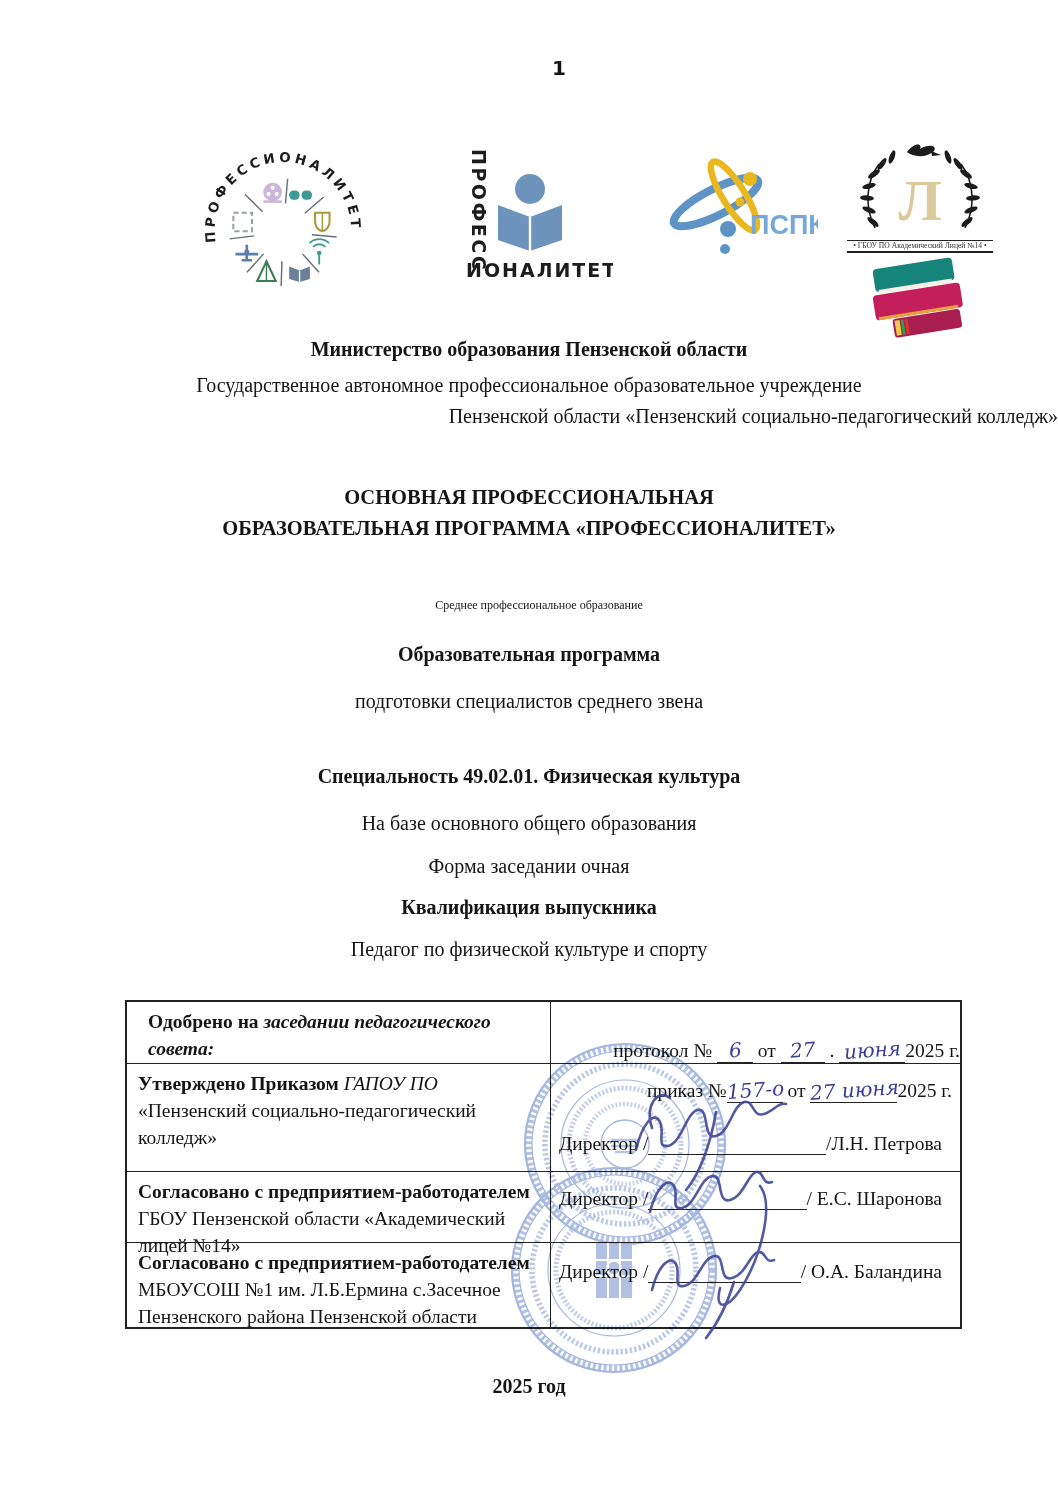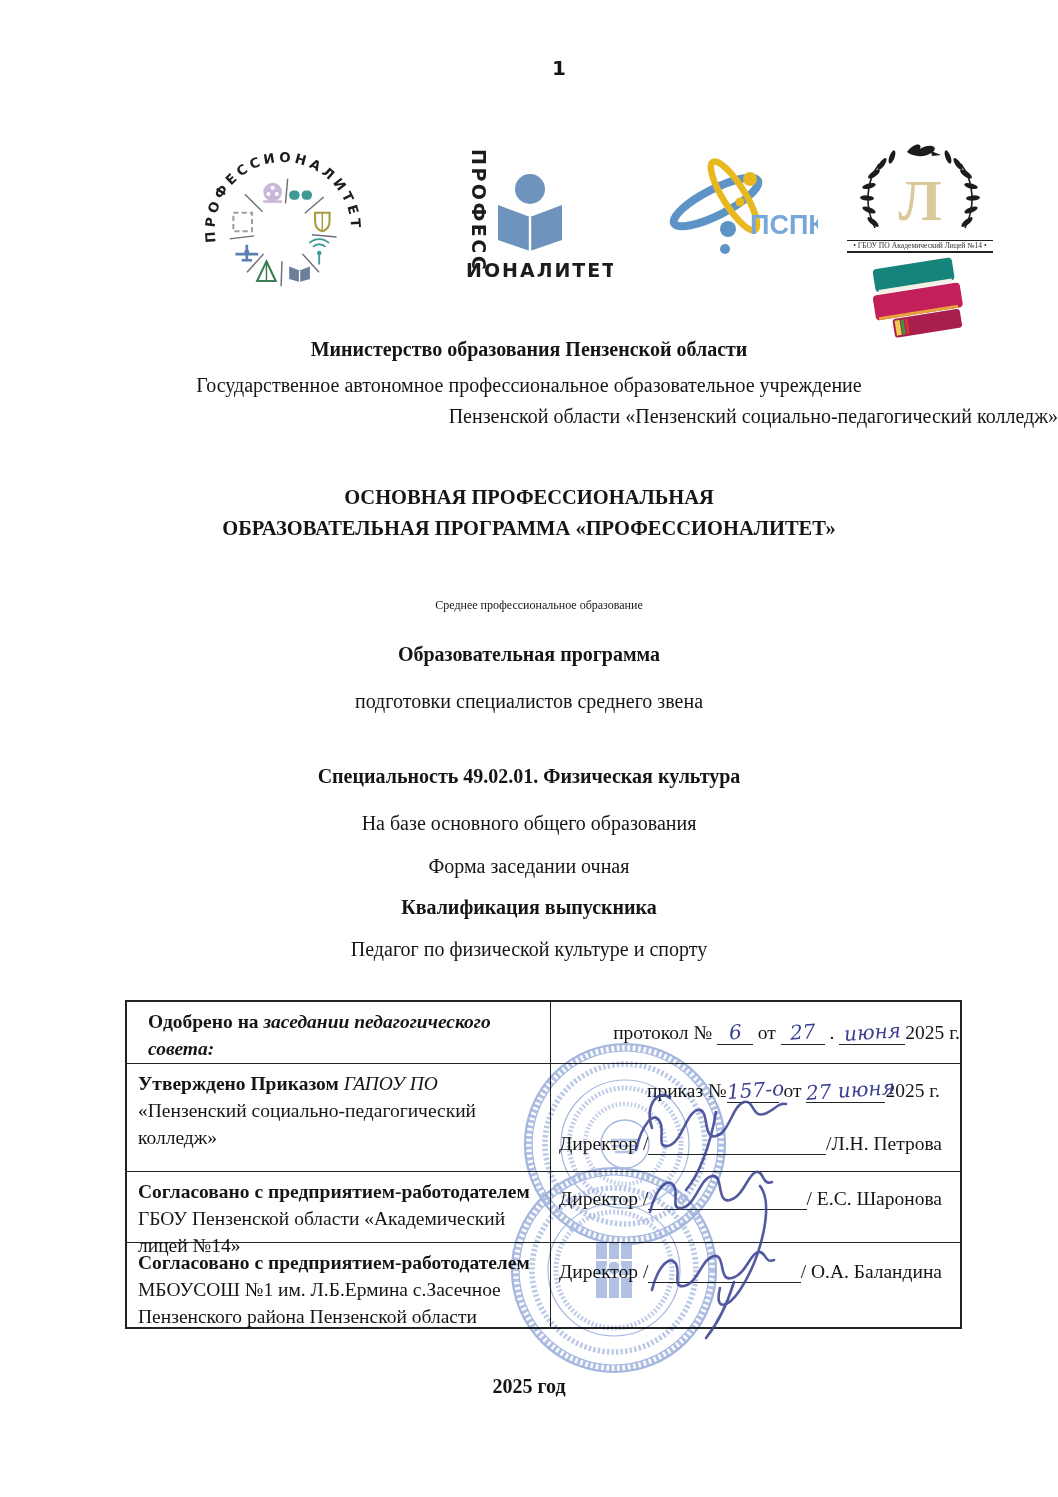--- a/index.html
+++ b/index.html
@@ -26,22 +26,22 @@
   .year{top:1375px;font-size:20px;font-weight:bold;}
 
   
   .apptable{left:125px;top:1000px;width:833px;border:2px solid #222;}
   .trow{display:flex;border-top:1.6px solid #222;}
   .trow:first-child{border-top:none;}
   .tcell-l{width:423px;box-sizing:border-box;padding:7px 6px 6px 11px;font-size:19.5px;line-height:1.38;}
   .tcell-r{width:410px;box-sizing:border-box;border-left:1.6px solid #222;position:relative;}
   .h1r{height:61px;padding-left:10px;} .h2r{height:107px;} .h3r{height:70px;} .h4r{height:84px;}
   .b{font-weight:bold;} .bi{font-weight:bold;font-style:italic;} .i{font-style:italic;}
-  .protoline{display:flex;align-items:baseline;justify-content:center;padding:20px 4px 0 66px;font-size:19.5px;white-space:pre;}
-  .orderline{display:flex;align-items:baseline;justify-content:center;padding:16px 20px 0 96px;font-size:19.5px;white-space:pre;}
+  .protoline{display:flex;align-items:baseline;justify-content:center;padding:20px 4px 0 66px;font-size:19.5px;white-space:pre;margin-top:18px;}
+  .orderline{display:flex;align-items:baseline;justify-content:center;padding:16px 8px 0 96px;font-size:19.5px;white-space:pre;}
   .dirline{display:flex;align-items:baseline;font-size:19.5px;padding:0 18px 0 8px;white-space:pre;}
   .dir2{margin-top:30px;} .dir3{margin-top:16px;} .dir4{margin-top:18px;}
   .blank{display:inline-block;border-bottom:1.6px solid #222;text-align:center;}
   .sigline{flex:1 1 auto;border-bottom:1.6px solid #222;align-self:stretch;}
   .hw{font-family:"DejaVu Serif",serif;font-style:italic;color:#3a3f92;
       display:inline-block;transform:rotate(-4deg);font-size:20px;line-height:0.9;}
   .w36{min-width:36px;} .w44{min-width:44px;} .w66{min-width:66px;} .w52{min-width:52px;} .w74{min-width:74px;}
 
   .stamps{pointer-events:none;mix-blend-mode:multiply;}
   .sigs{pointer-events:none;}

